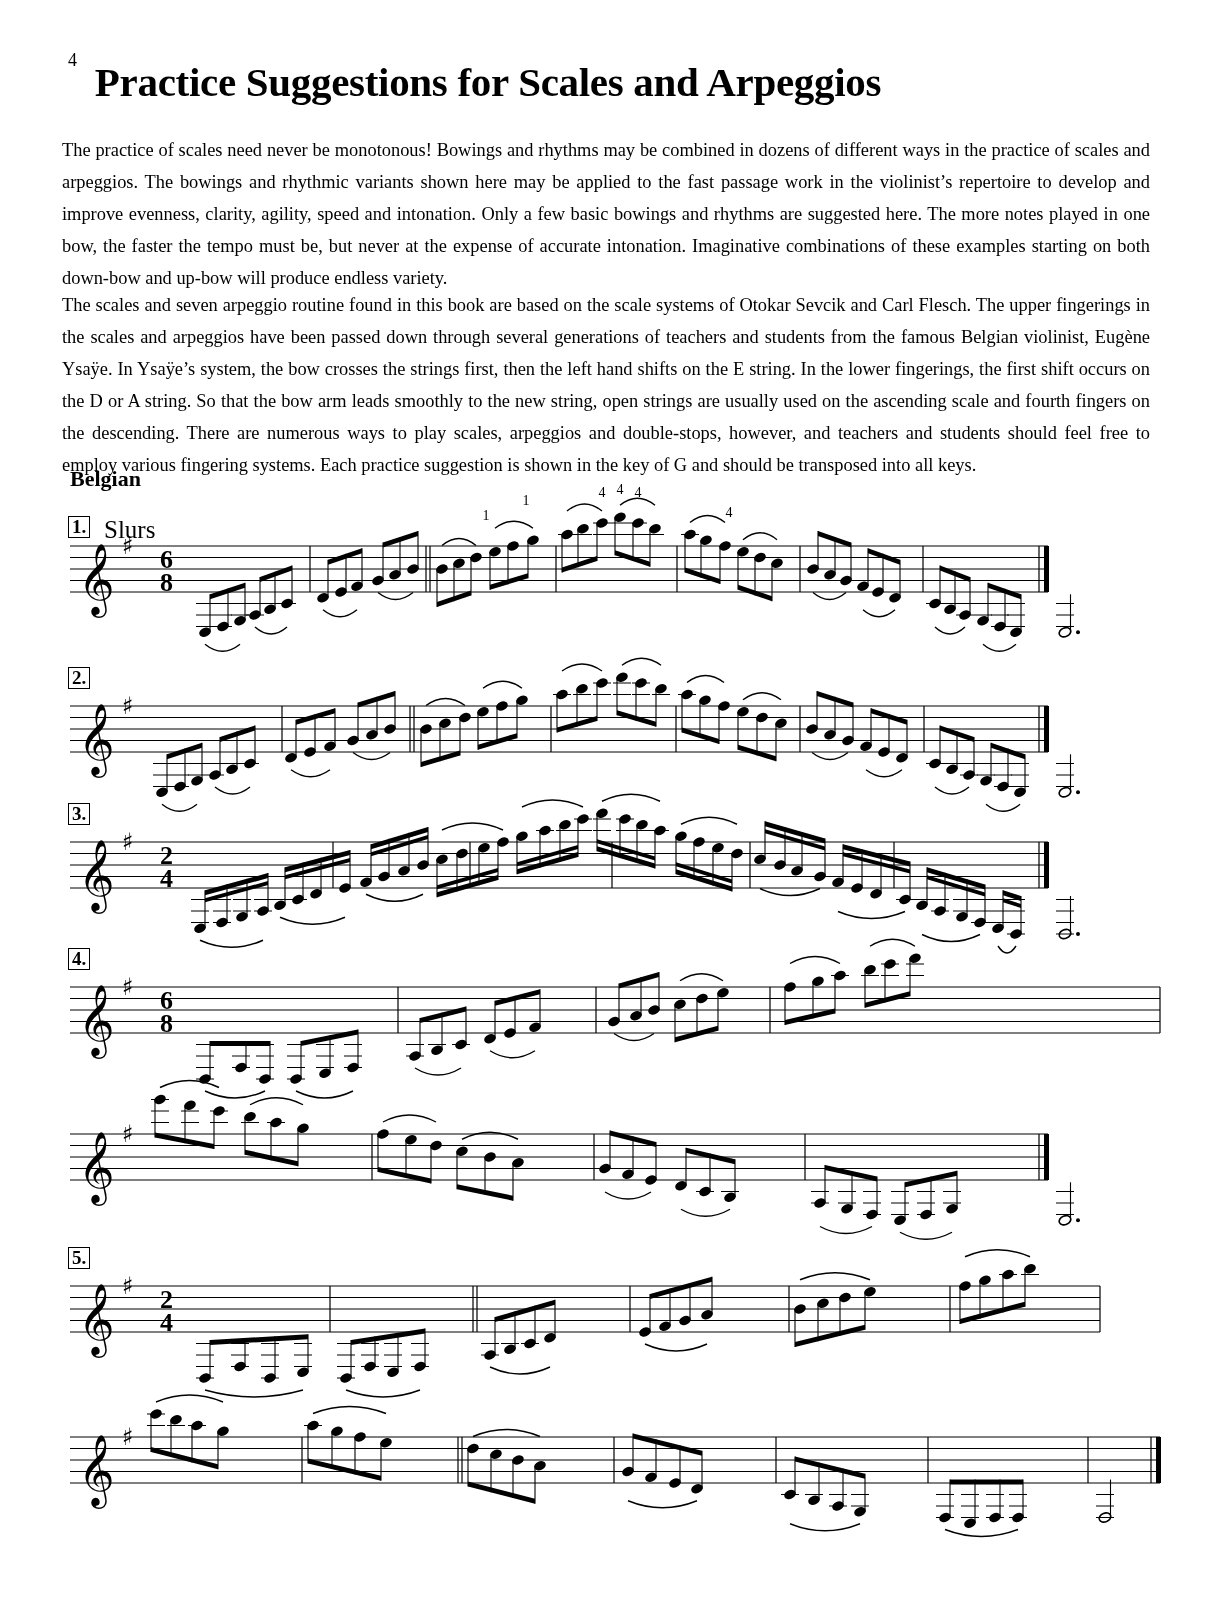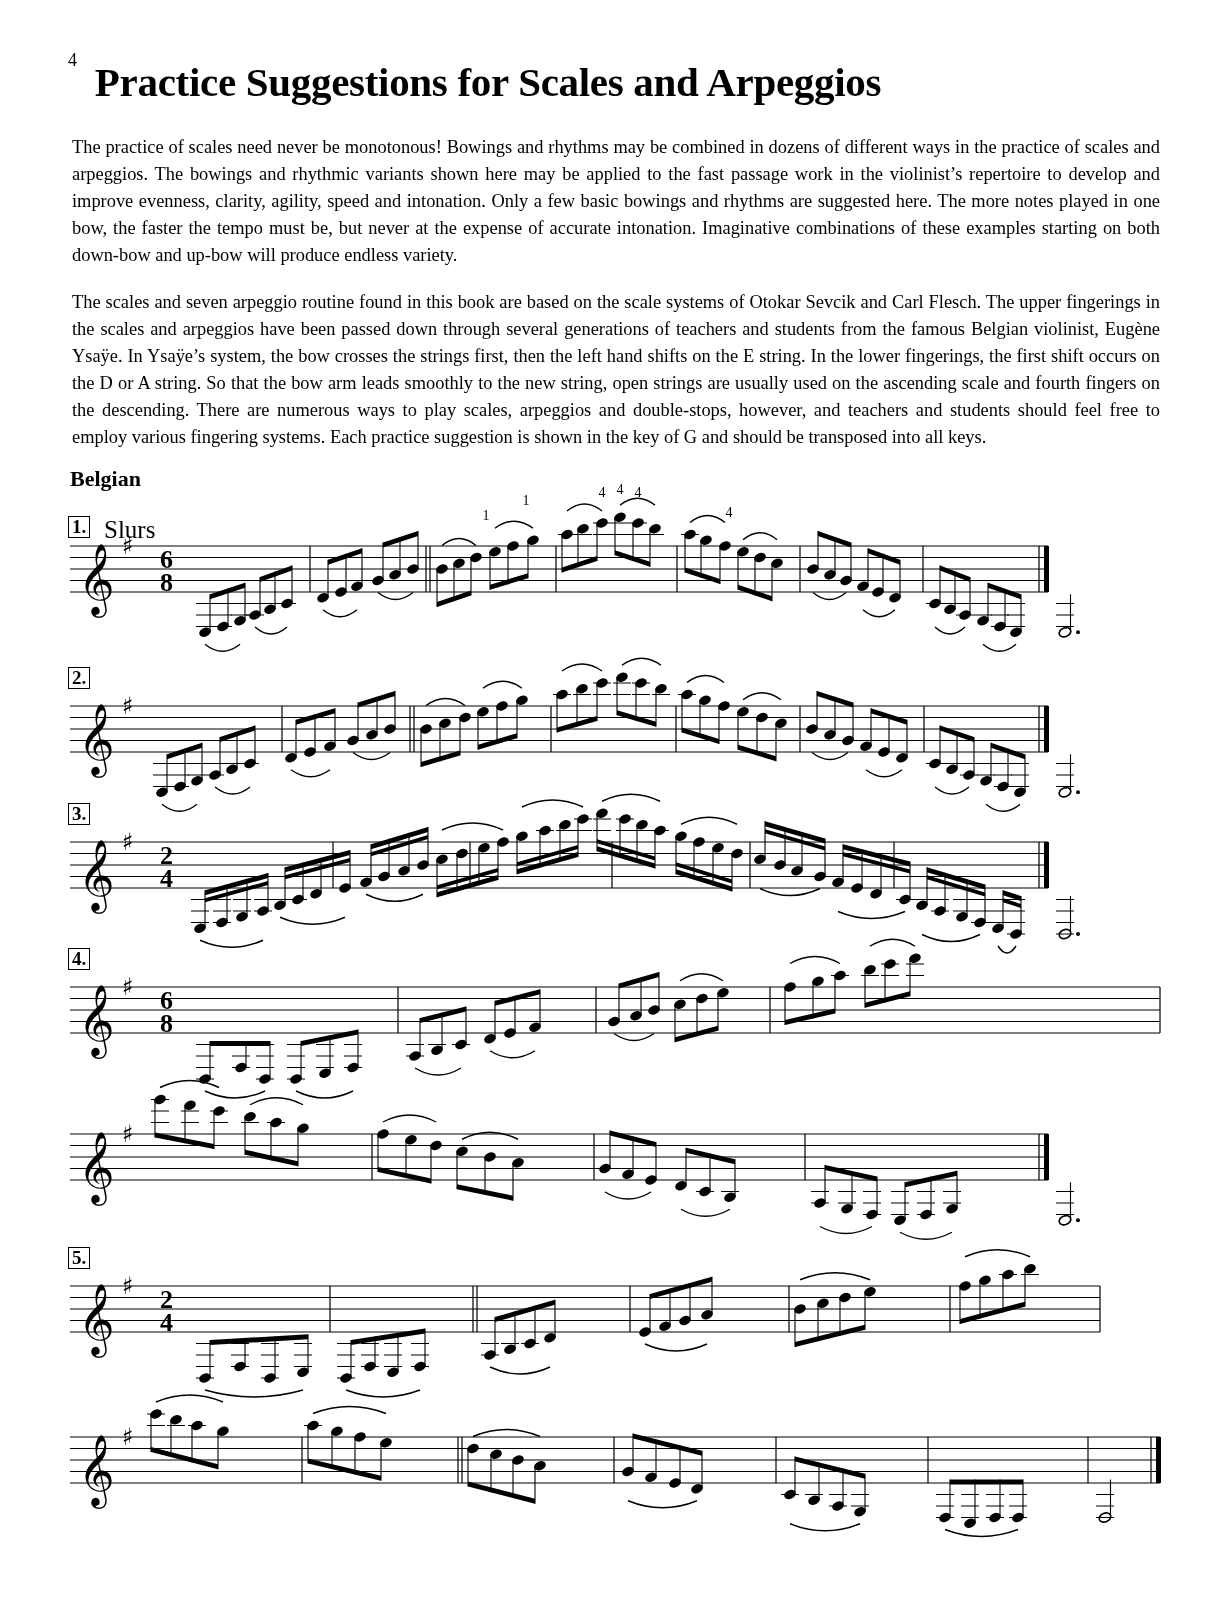--- a/index.html
+++ b/index.html
@@ -1,19 +1,19 @@
 <!DOCTYPE html>
 <html><head>
 <meta charset="utf-8">
 <style>
   html, body { margin: 0; padding: 0; background: #ffffff; }
   body { width: 1214px; height: 1619px; position: relative; overflow: hidden; font-family: "Liberation Serif", "DejaVu Serif", serif; color: #000; }
   .page-number { position: absolute; left: 68px; top: 50px; font-size: 18px; }
   .page-title { position: absolute; left: 0; width: 976px; top: 58px; text-align: center; font-size: 41px; font-weight: bold; letter-spacing: -0.3px; margin: 0; }
-  .para { position: absolute; left: 72px; width: 1088px; font-size: 18.4px; line-height: 27px; text-align: justify; margin: 0; }
+  .para { position: absolute; left: 62px; width: 1088px; font-size: 18.4px; line-height: 32px; text-align: justify; margin: 0; }
   #para1 { top: 134px; }
   #para2 { top: 289px; font-family: Liberation Serif, serif; }
   .section-heading { position: absolute; left: 70px; top: 466px; font-size: 22px; font-weight: bold; margin: 0; }
   .music { position: absolute; left: 0; top: 0; width: 1214px; height: 1619px; pointer-events: none; }
   .ex-label { position: absolute; font-size: 19px; font-weight: bold; border: 1.6px solid #000; padding: 0 3px; line-height: 20px; }
   .ex-subtitle { position: absolute; font-size: 25px; text-align: center; }
 </style>
 </head>
 <body>
 

